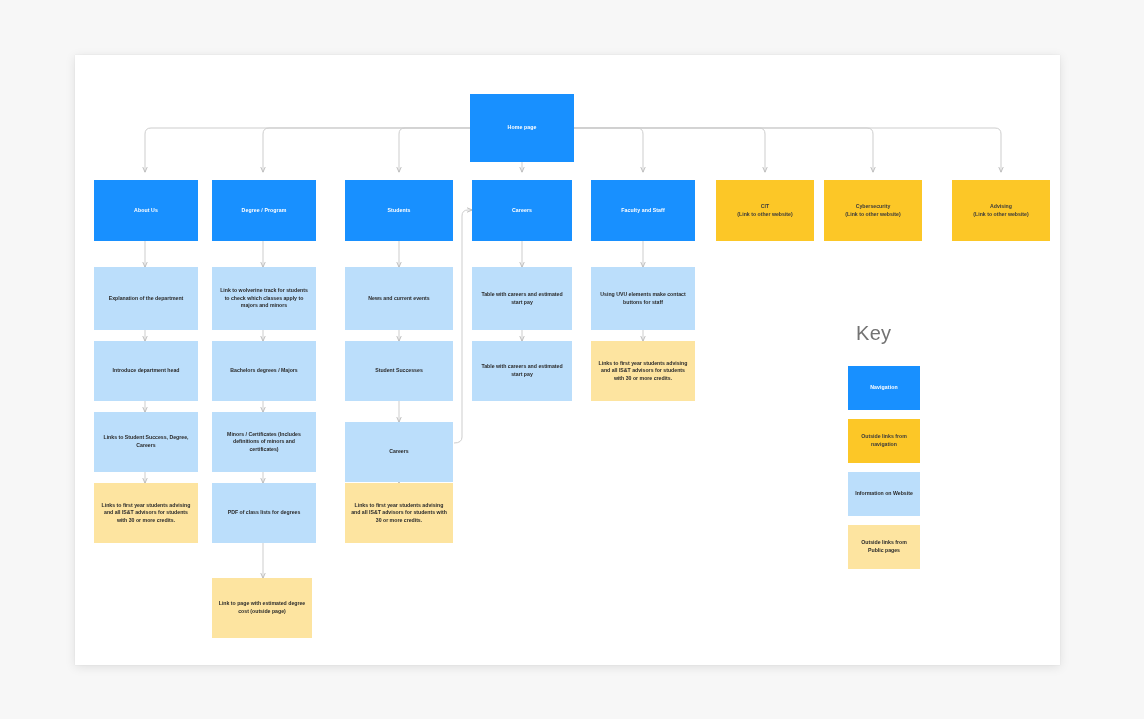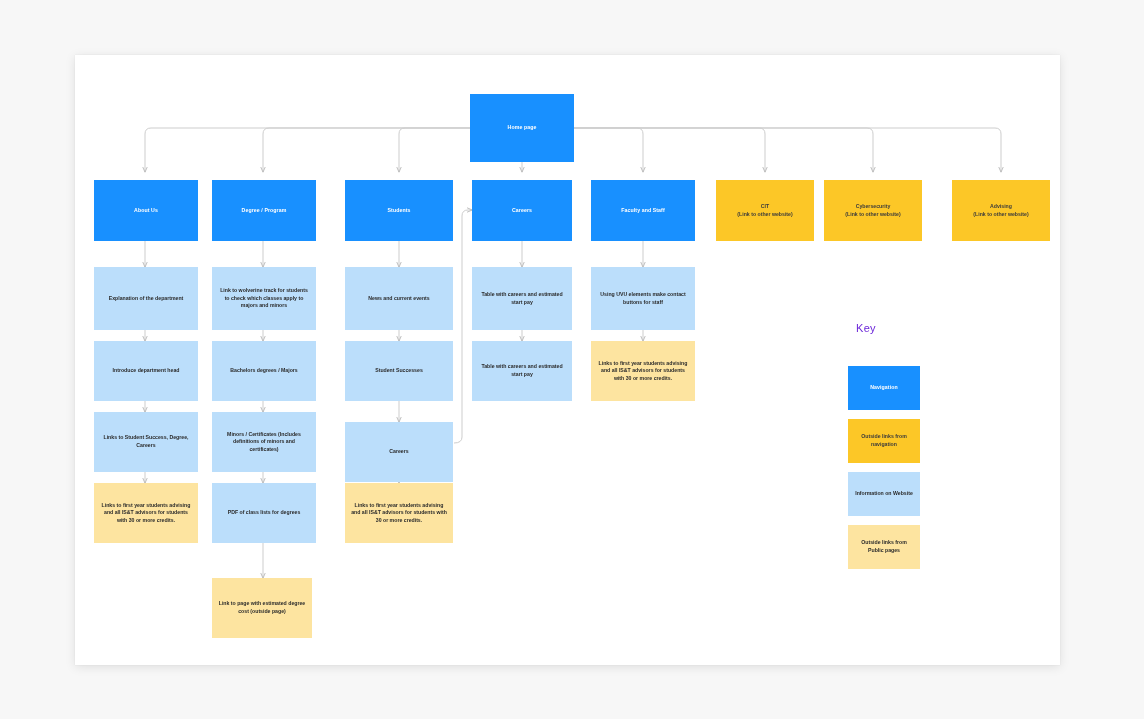--- a/index.html
+++ b/index.html
@@ -42,21 +42,21 @@
     background:#bbdefb;color:#2a2a2a;
     font-size:5.2px;font-weight:700;
   }
   .outpub{
     background:#fde4a0;color:#2a2a2a;
     font-size:5.2px;font-weight:700;
   }
 
   #key-title{
     position:absolute;left:856px;top:322px;
-    font-size:11px;color:#6d28d9;font-weight:400;
+    font-size:20px;color:#737373;font-weight:400;
     letter-spacing:.3px;
   }
   .key-node{position:absolute;left:848px;width:72px;height:44px;}
 </style>
 </head>
 <body>
 
 <div id="canvas"></div>
 
 <svg id="wires" viewBox="0 0 1144 719" xmlns="http://www.w3.org/2000/svg">

